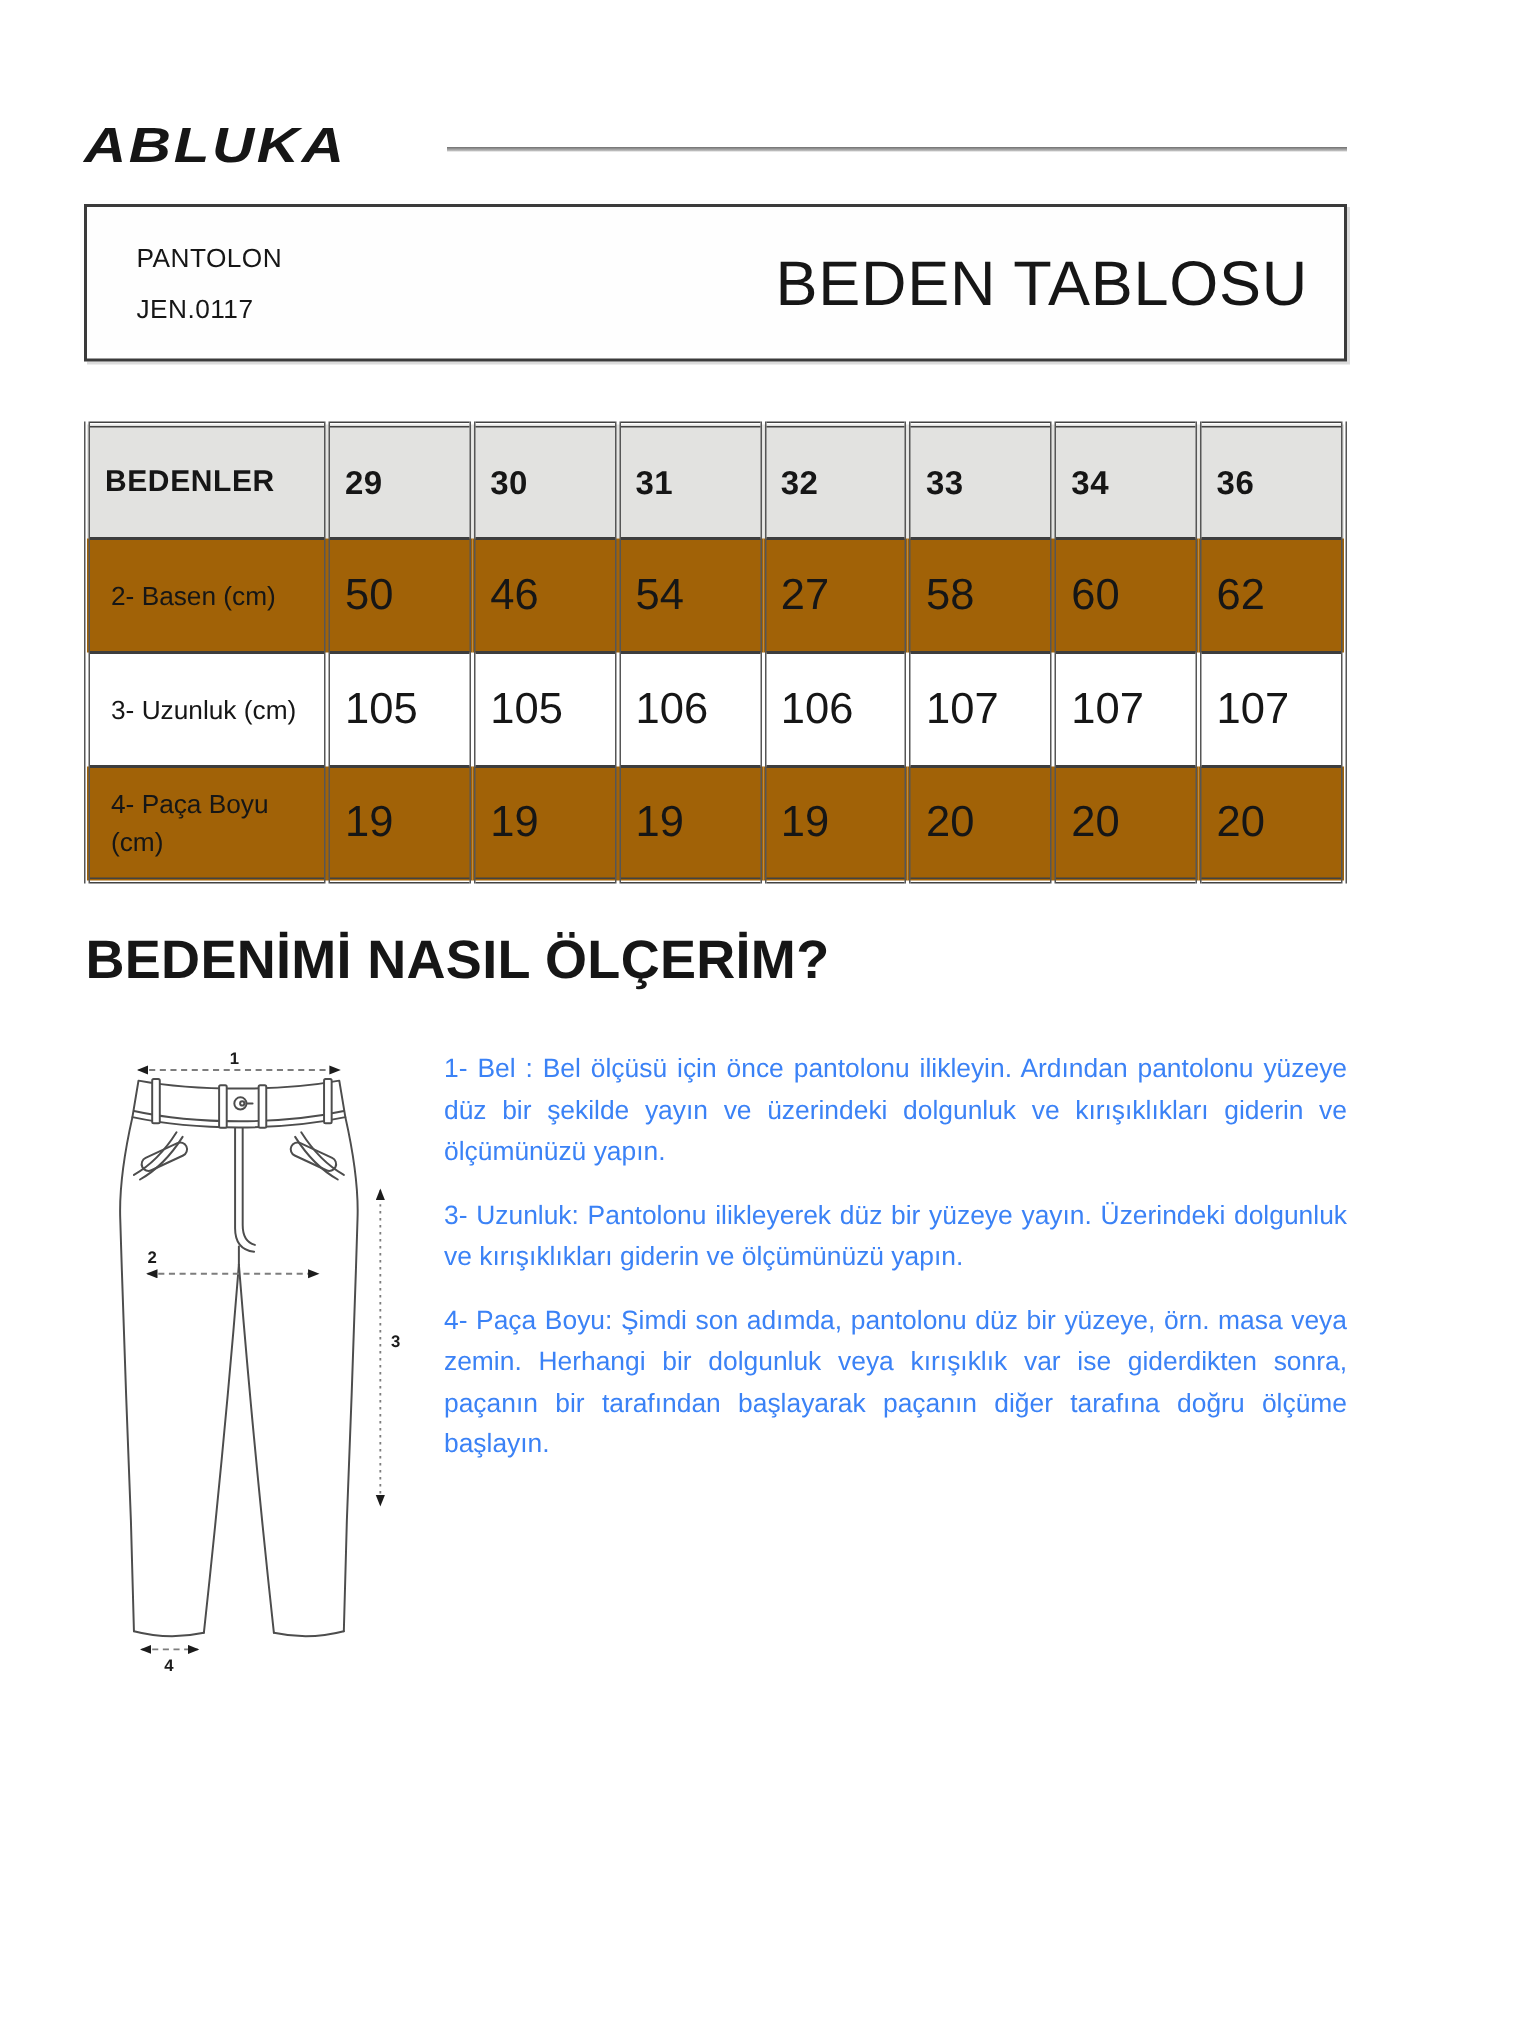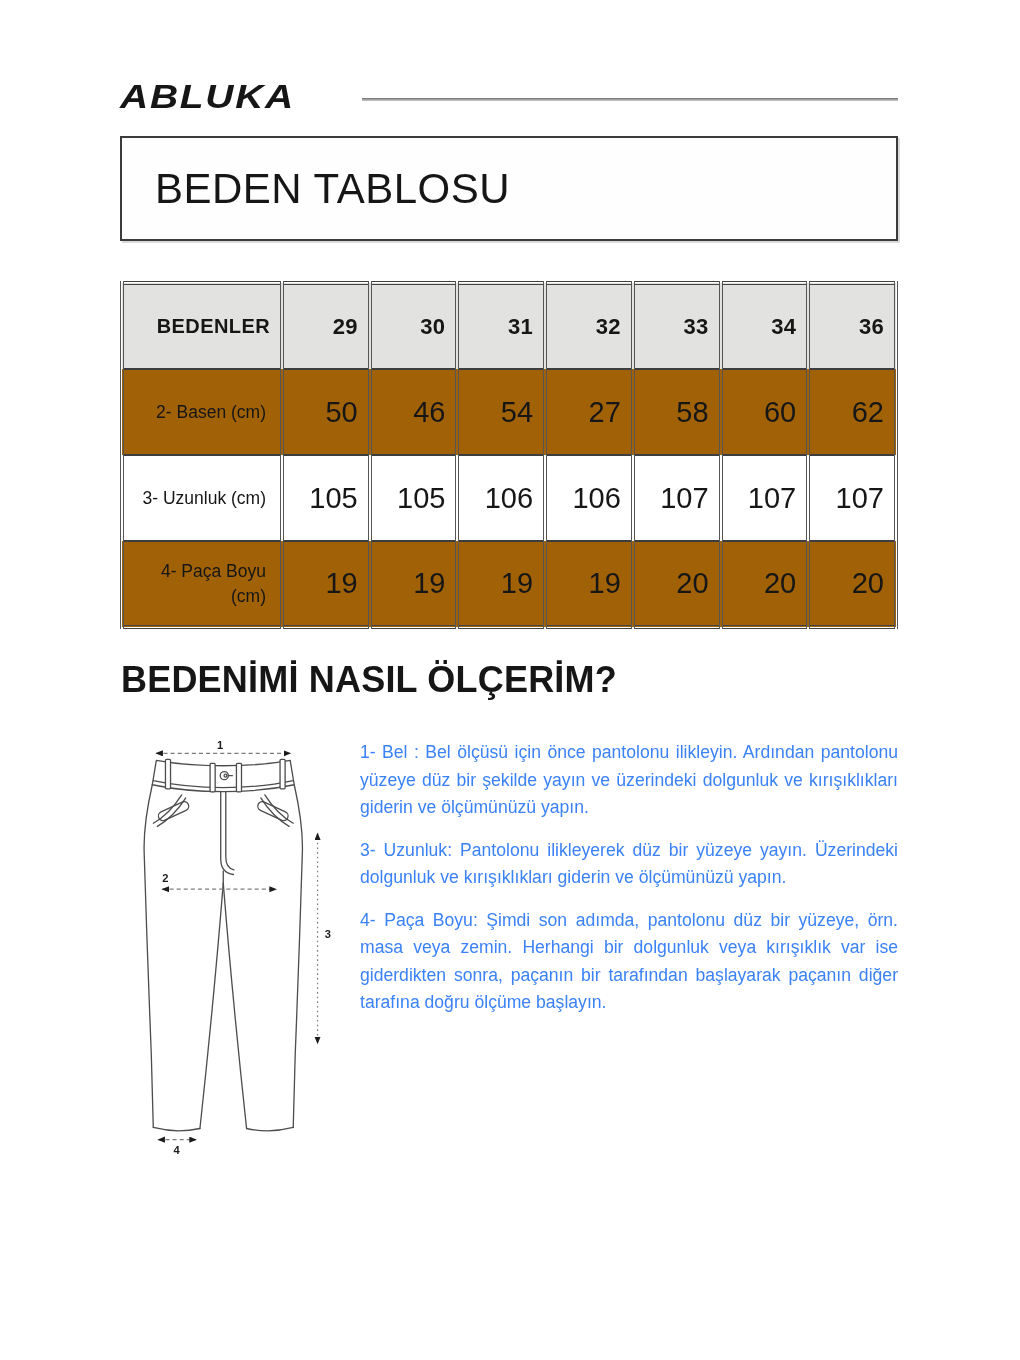--- a/index.html
+++ b/index.html
@@ -3,21 +3,21 @@
 <meta charset="utf-8">
 <style>
   * { box-sizing: border-box; }
   html,body { margin:0; padding:0; }
   body {
     width:1020px; height:1360px;
     background:#ffffff;
     font-family:"Liberation Sans", sans-serif;
     color:#161616;
   }
-  .page { width:1020px; height:1360px; padding:80px 122px 0 120px; overflow:hidden; }
+  .page { width:1020px; height:1360px; padding:80px 122px 0 56px; overflow:hidden; }
 
   
   .brand-row { display:flex; align-items:center; height:34px; }
   .logo { width:232px; flex-shrink:0; font-size:33px; font-weight:800; font-style:italic;
           letter-spacing:1.5px; white-space:nowrap; }
   .logo-inner { display:inline-block; transform:scaleX(1.18); transform-origin:left center; }
   .rule { flex:1; height:3px; margin:4px 0 0 10px;
           background:linear-gradient(to bottom,#6f6f6f,#cfcfcf); }
 
   
@@ -27,21 +27,21 @@
                padding:0 24px 0 33px; background:#fefefe; }
   .product-meta { font-size:17.5px; line-height:34px; letter-spacing:0.3px; }
   .doc-title { margin:0; font-size:42px; font-weight:400; letter-spacing:0.5px; white-space:nowrap; }
 
   
   table.size-table { width:100%; margin-top:40px; border-collapse:collapse; table-layout:fixed;
                      border:4px double #434343; }
   .size-table th, .size-table td {
     border-top:2px solid #3d3d3d; border-bottom:2px solid #3d3d3d;
     border-left:4px double #565656; border-right:4px double #565656;
-    text-align:right; vertical-align:middle; height:86px; padding:0 10px;
+    text-align:left; vertical-align:middle; height:76px; padding:0 10px;
   }
   .size-table col.label-col { width:160px; }
   .size-table thead th { background:#e2e2e0; font-size:22px; font-weight:700; letter-spacing:0.3px; }
   .size-table thead th.corner { font-size:20px; letter-spacing:0.4px; }
   .size-table tbody th { font-weight:400; font-size:17.5px; padding:0 14px; line-height:1.4; }
   .size-table tbody td { font-size:29px; font-weight:400; }
   .size-table tr.shade th, .size-table tr.shade td { background:#a16207; }
 
   
   .howto-heading { margin:30px 0 0 1px; font-size:36px; font-weight:700; letter-spacing:0.2px; }
@@ -64,20 +64,24 @@
 <div class="page">
 
   <header class="brand-row">
     <div class="logo">
       <span class="logo-inner">ABLUKA</span>
     </div>
     <div class="rule"></div>
   </header>
 
   <section class="title-box">
+    <div class="product-meta">
+      <div>PANTOLON</div>
+      <div>JEN.0117</div>
+    </div>
     <h1 class="doc-title">BEDEN TABLOSU</h1>
   </section>
 
   <table class="size-table">
     <colgroup>
       <col class="label-col">
         <col>
         <col>
         <col>
         <col>

